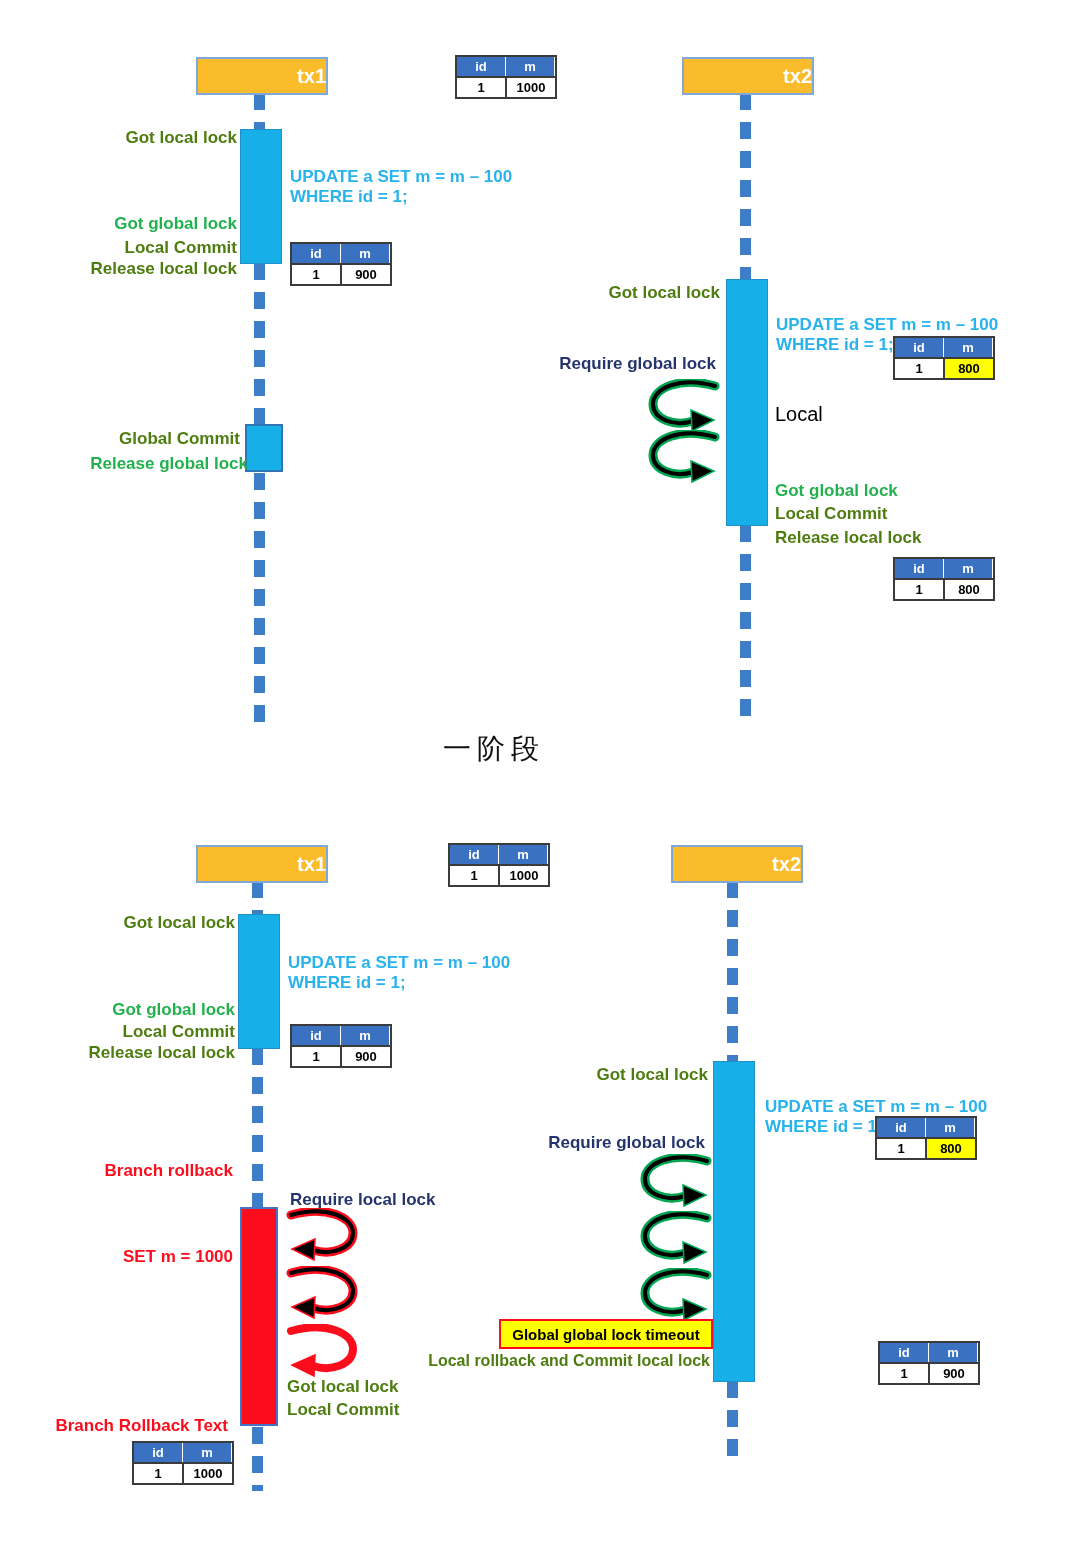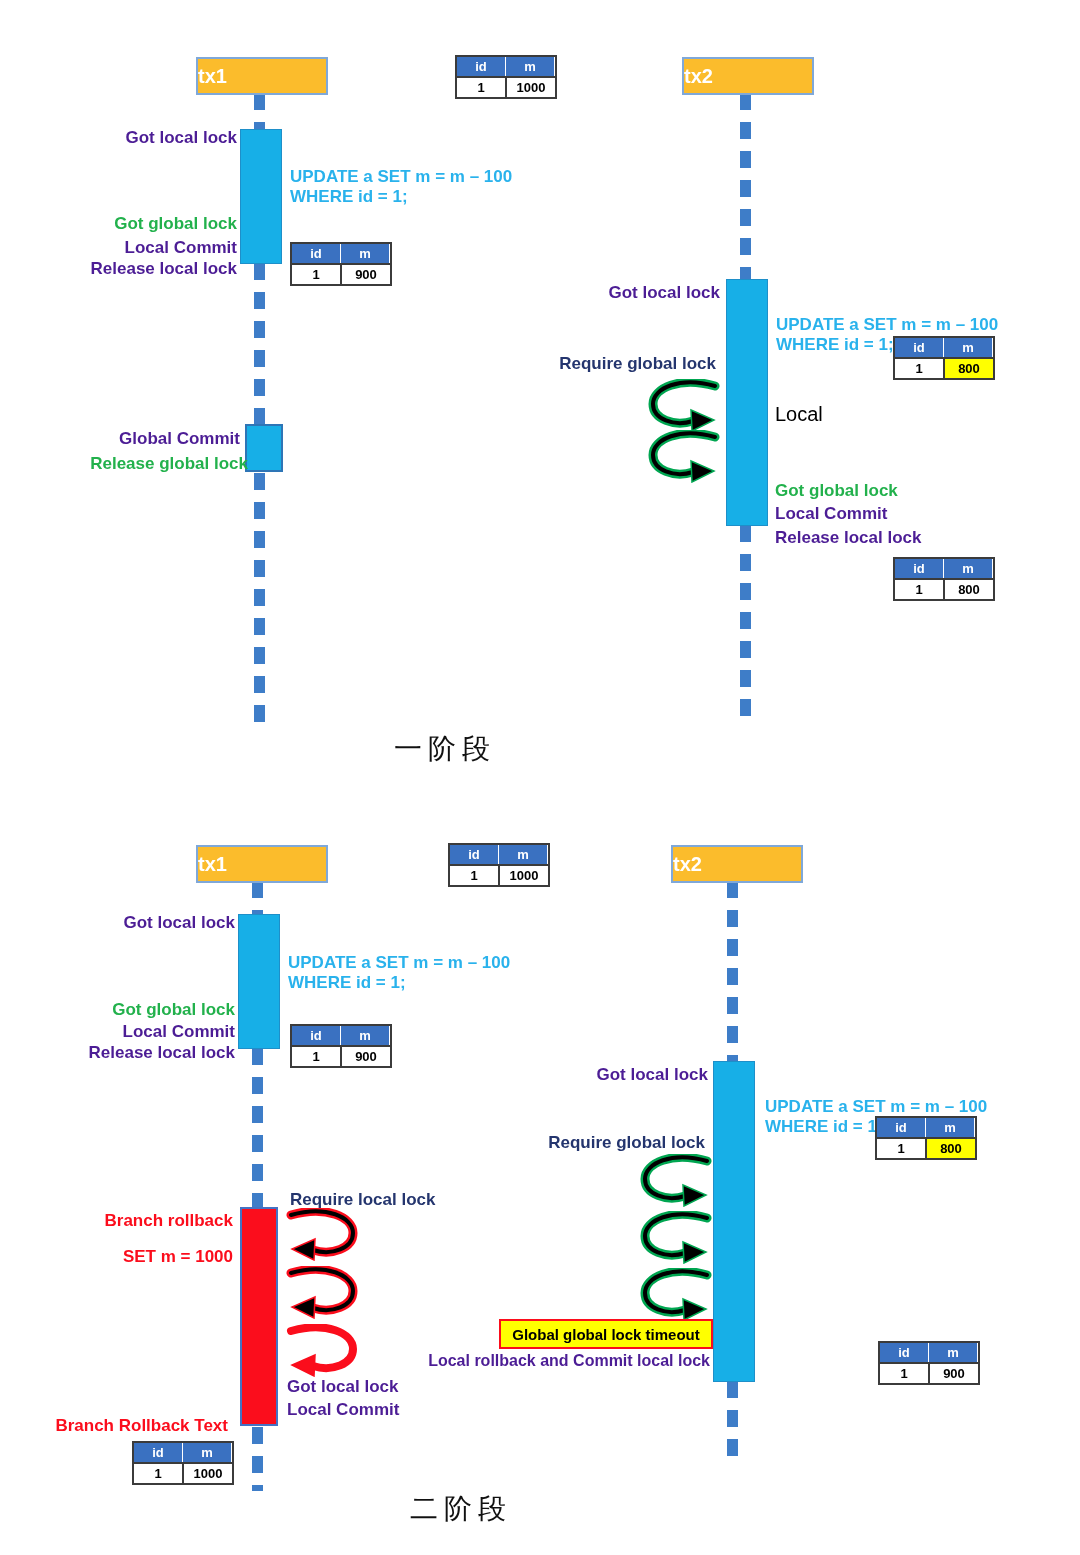--- a/index.html
+++ b/index.html
@@ -1,43 +1,43 @@
 <!DOCTYPE html>
 <html><head>
 <meta charset="utf-8">
 <style>
   html,body{margin:0;padding:0;background:#fff}
   #canvas{position:relative;width:1080px;height:1555px;background:#fff;overflow:hidden;
           font-family:"Liberation Sans",sans-serif}
 
   
   .txhdr{position:absolute;width:128px;height:34px;background:#FBBC2C;border:2px solid #7FA8D9;
-         color:#fff;font-weight:bold;font-size:20px;display:flex;align-items:center;justify-content:flex-start}
+         color:#fff;font-weight:bold;font-size:20px;display:flex;align-items:center;justify-content:flex-end}
 
   
   .vdash{position:absolute;width:11px;
          background:repeating-linear-gradient(to bottom,#3E7DC8 0px,#3E7DC8 17px,transparent 17px,transparent 29px)}
 
   
   .bar{position:absolute;background:#17AFE7;border:1px solid #1E8FC9}
   .smallbar{position:absolute;background:#17AFE7;border:2px solid #2E75B6}
   .redbar{position:absolute;background:#FB0D1C;border:2px solid #4472C4}
 
   
   .lbl{position:absolute;font-weight:bold;font-size:17px;white-space:nowrap;line-height:21px}
-  .cyan{color:#4c1d95}
+  .cyan{color:#4d7c0f}
   .green{color:#22B14C}
   .navy{color:#24356E}
   .redtx{color:#FB0D1C}
   .plain{position:absolute;font-weight:normal;font-size:20px;color:#000;white-space:nowrap}
   .sql{position:absolute;font-weight:bold;font-size:17px;color:#29B2EC;white-space:nowrap;line-height:20px}
 
   
   .ptitle{position:absolute;font-family:"DejaVu Serif","Liberation Serif",serif;font-size:28px;color:#111;
-          width:200px;text-align:left;letter-spacing:6px}
+          width:200px;text-align:center;letter-spacing:6px}
 
   
   .mtable{position:absolute;font-weight:bold;font-size:13px;background:#fff;border:2px solid #3b3b3b}
   .mtable .row{display:flex}
   .mtable .hc{width:48px;height:19px;background:#3A71C1;color:#fff;display:flex;align-items:center;
               justify-content:center;border-right:1px solid #fff}
   .mtable .hc:last-child{border-right:none}
   .mtable .row.d{border-top:2px solid #3b3b3b}
   .mtable .dc{width:48px;height:19px;color:#000;display:flex;align-items:center;justify-content:center;
               border-right:2px solid #3b3b3b;background:#fff}
@@ -205,21 +205,21 @@
       <div class="hc">m</div>
     </div>
     <div class="row d">
       <div class="dc">1</div>
       <div class="dc">900</div>
     </div>
   </div>
 
   <div class="redbar" style="left:240px;top:1207px;width:34px;height:215px"></div>
   <div class="lbl navy" style="left:290px;top:1189px">Require local lock</div>
-  <div class="lbl redtx" style="right:847px;top:1210px">Branch rollback</div>
+  <div class="lbl redtx" style="right:847px;top:1160px">Branch rollback</div>
   <div class="lbl redtx" style="right:847px;top:1246px">SET m = 1000</div>
 
   <svg class="arr" style="left:286px;top:1208px" width="72" height="53" viewBox="0 0 72 53">
     <path class="r-under" d="M5 7 C40 -3 67 9 67 25 C67 40 46 48 27 42"></path>
     <path class="r-over" d="M5 7 C40 -3 67 9 67 25 C67 40 46 48 27 42"></path>
     <path class="r-head" d="M29 31 L6 41 L28 52 Z"></path>
   </svg>
   <svg class="arr" style="left:286px;top:1266px" width="72" height="53" viewBox="0 0 72 53">
     <path class="r-under" d="M5 7 C40 -3 67 9 67 25 C67 40 46 48 27 42"></path>
     <path class="r-over" d="M5 7 C40 -3 67 9 67 25 C67 40 46 48 27 42"></path>
@@ -290,15 +290,14 @@
     <div class="row h">
       <div class="hc">id</div>
       <div class="hc">m</div>
     </div>
     <div class="row d">
       <div class="dc">1</div>
       <div class="dc">900</div>
     </div>
   </div>
 
-  <div class="ptitle" style="left:410px;top:1490px">二阶段</div>
 
 </div>
 
 </body></html>

